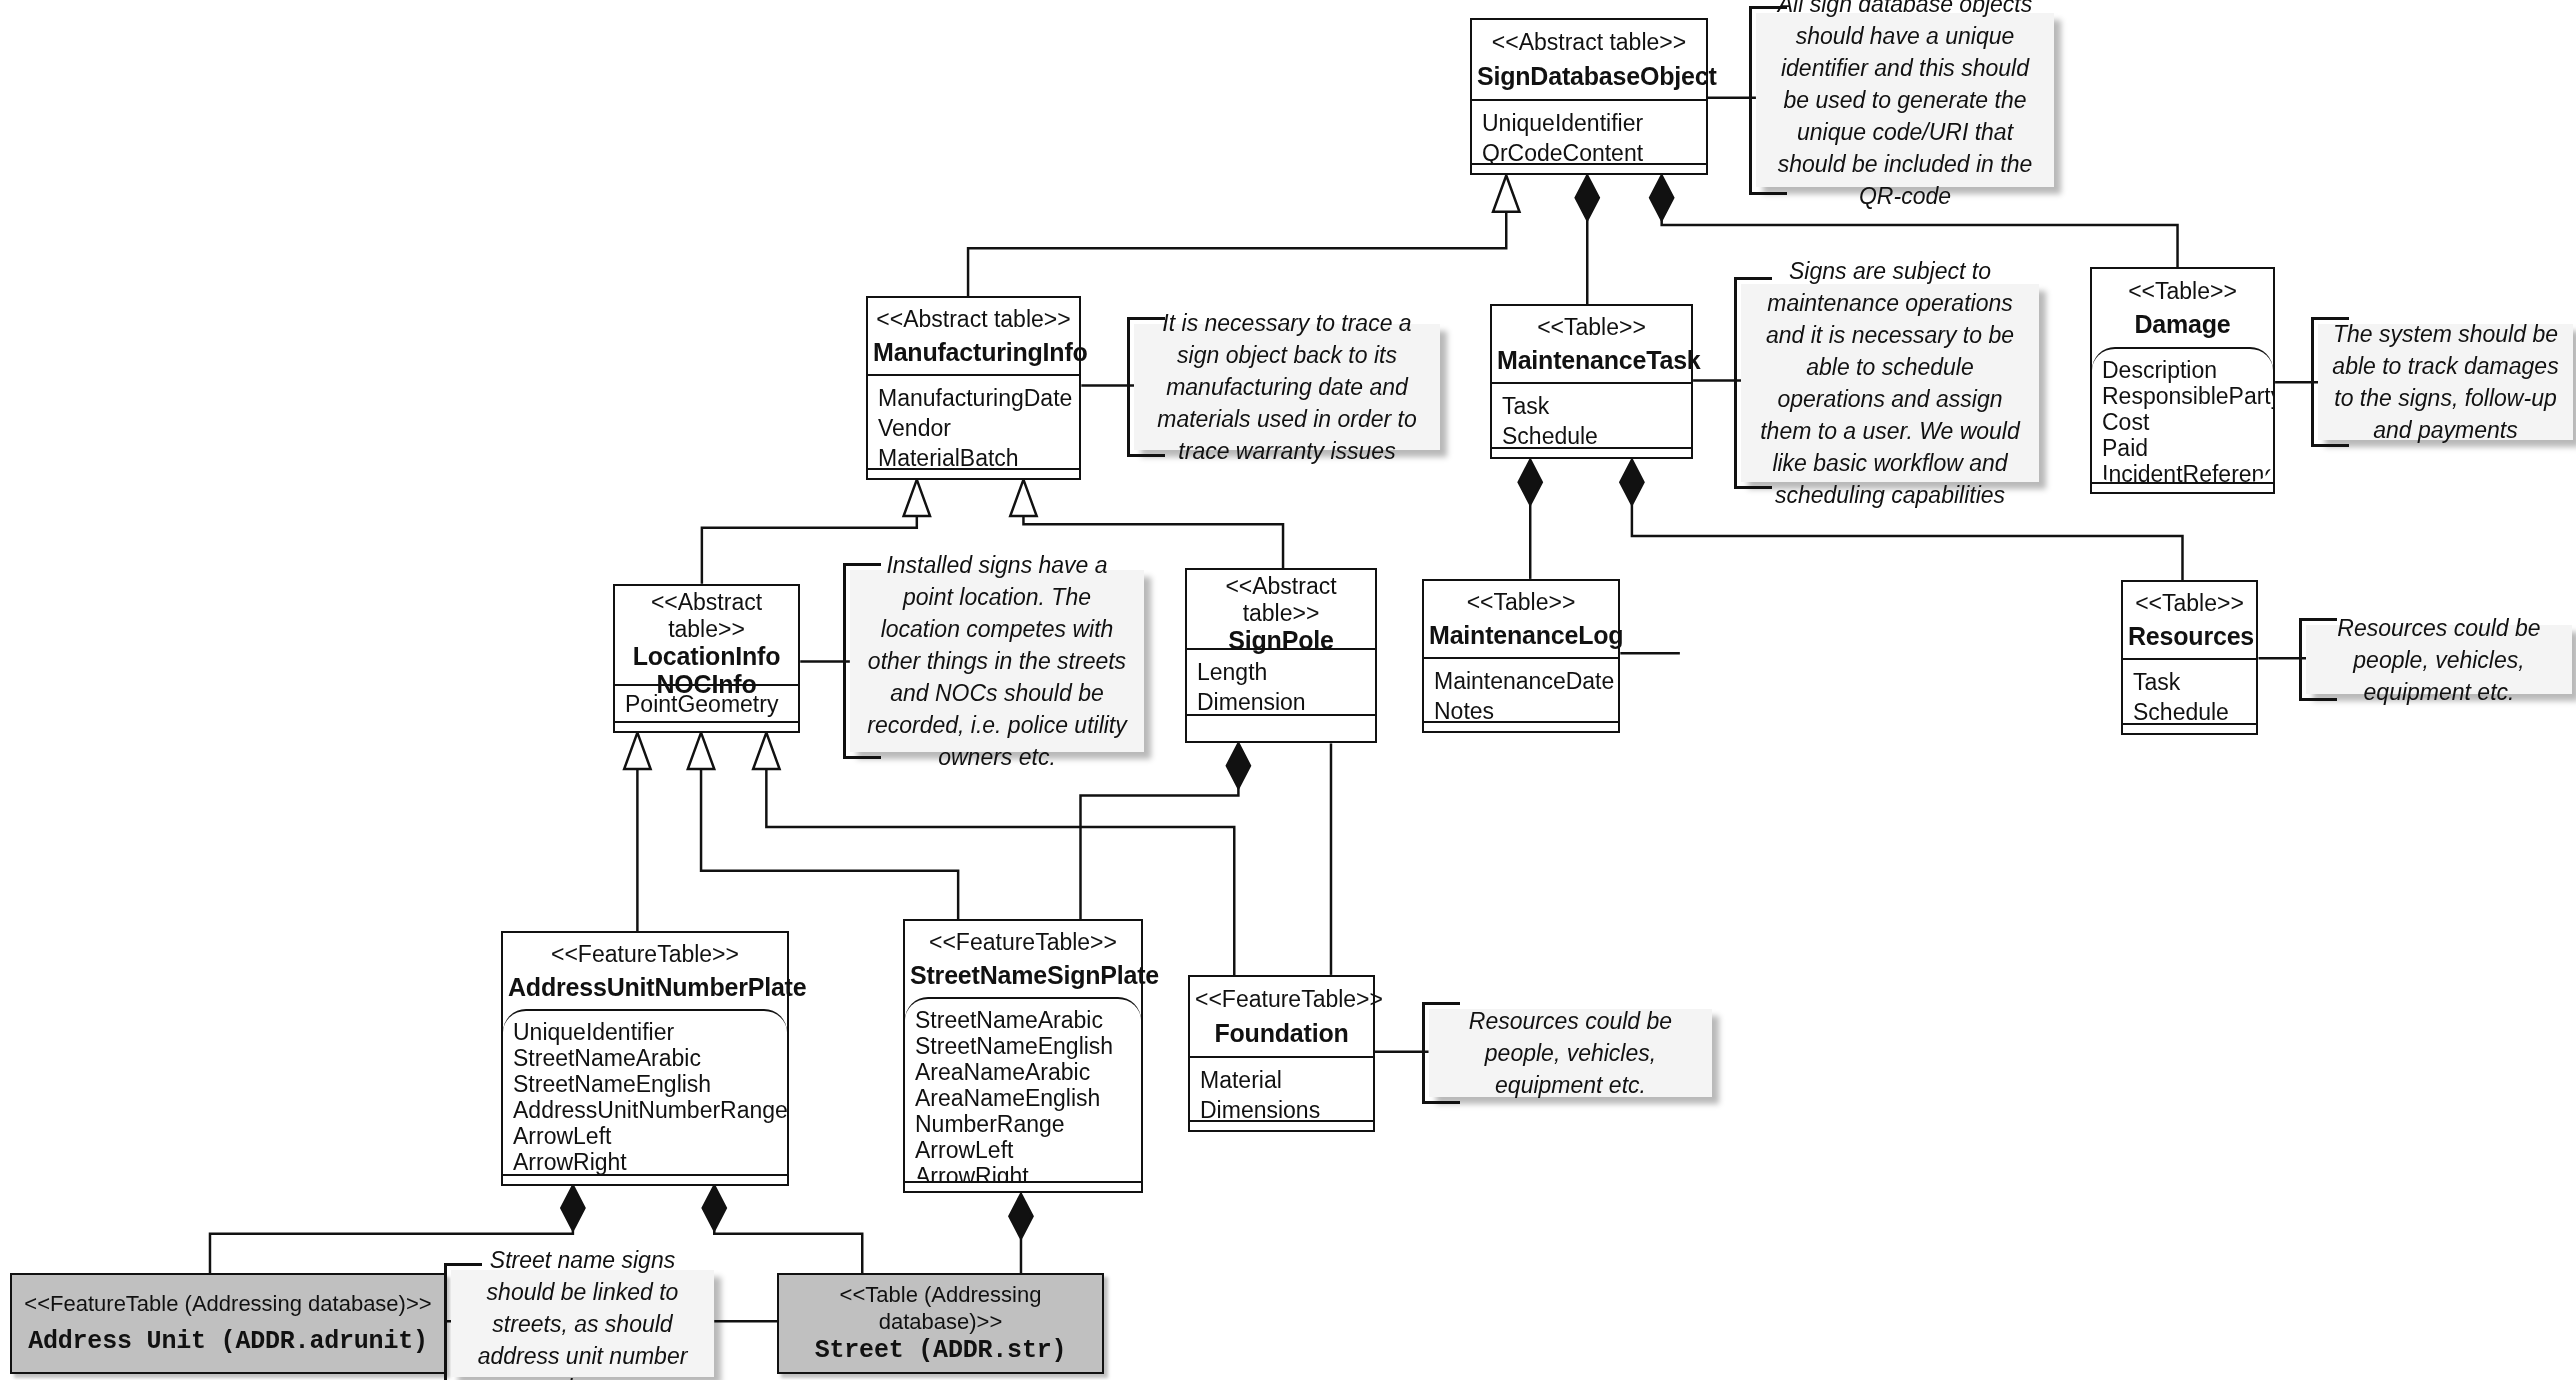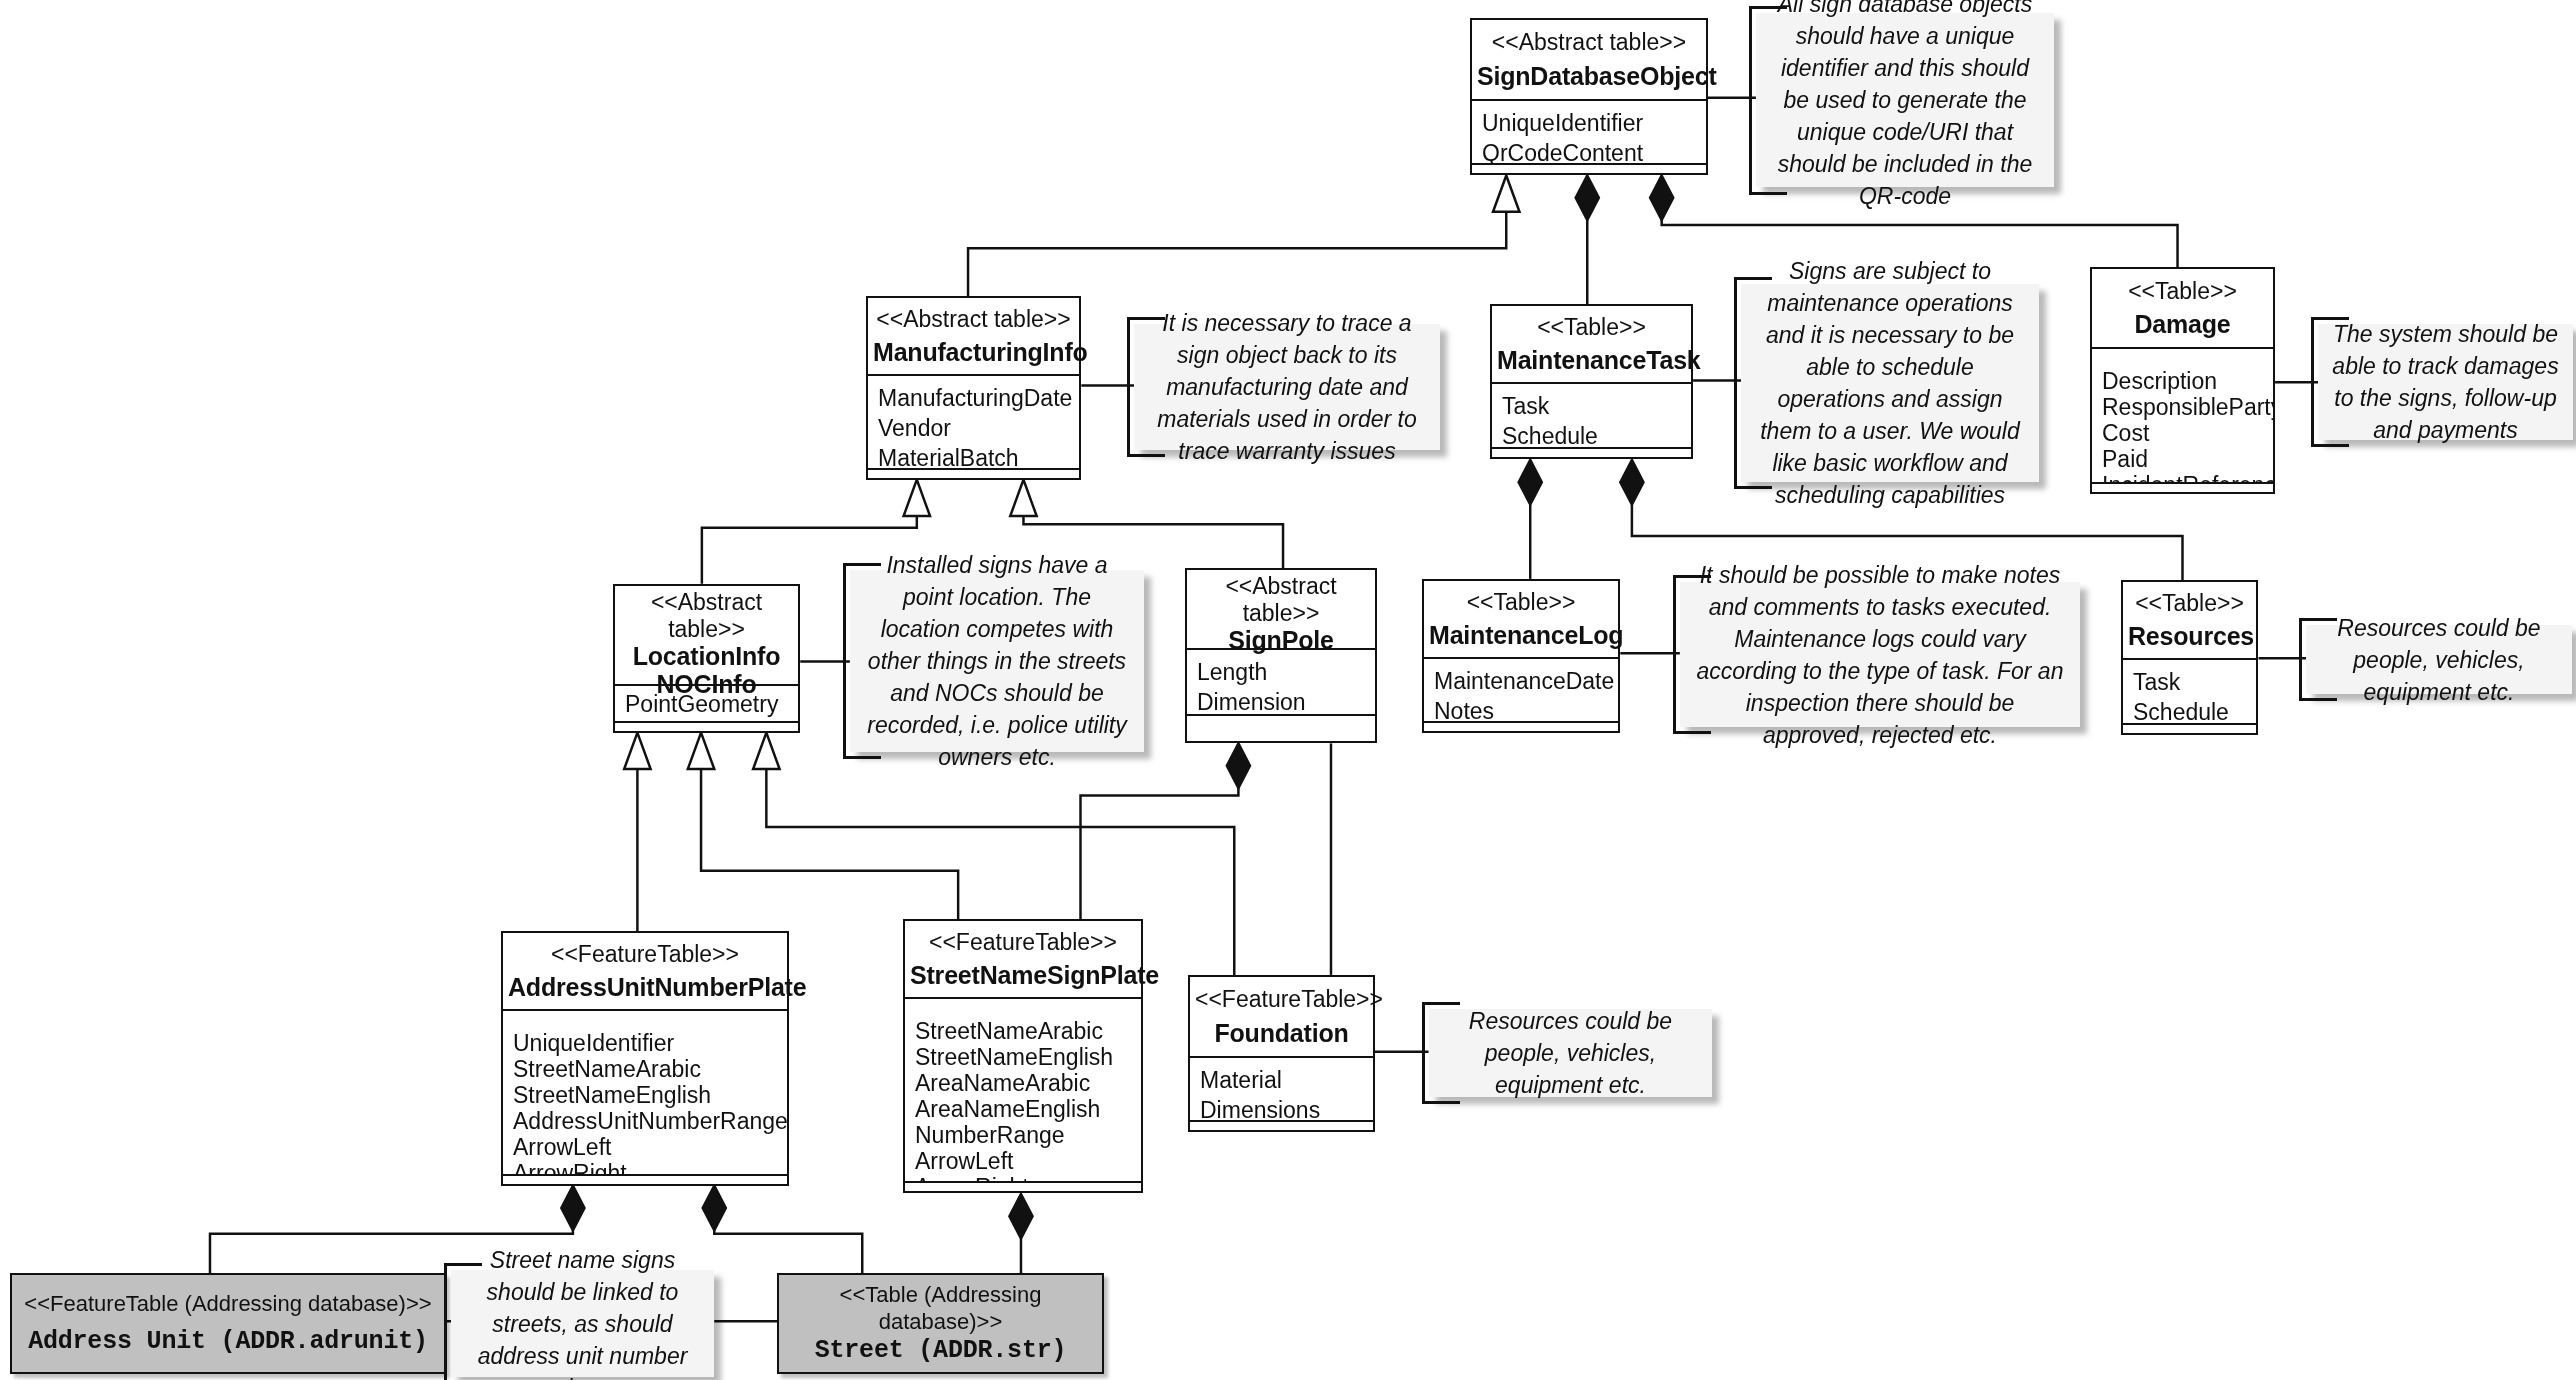--- a/index.html
+++ b/index.html
@@ -14,21 +14,21 @@
   .box .header {
     display:flex; flex-direction:column; justify-content:space-evenly;
     text-align:center; padding:3.3px 5px; box-sizing:border-box; flex:0 0 auto;
   }
   .stereotype { font-size:23px; line-height:26.5px; }
   .cname { font-size:25px; line-height:28px; font-weight:bold; white-space:pre-line; letter-spacing:-0.2px; }
   .attrs {
     border-top:2.5px solid #111; flex:1 1 auto; padding:6.6px 10px 1.7px 10px;
     font-size:23px; line-height:30px; box-sizing:border-box; overflow:hidden;
   }
-  .attrs.tight { line-height:26px; padding-top:19px; }
+  .attrs.tight { line-height:26px; padding-top:8px;border-radius:23px; }
   .attr-line { white-space:nowrap; }
   .footer { border-top:2.5px solid #111; flex:0 0 auto; height:8.3px; }
 
   .dbbox {
     position:absolute; box-sizing:border-box; background:#c0c0c0;
     border:2.5px solid #111; display:flex; flex-direction:column; justify-content:space-evenly;
     text-align:center; z-index:1; padding:5px 6.6px; box-shadow:4.1px 4.1px 3.3px rgba(0,0,0,0.25);
   }
   .dbbox .stereotype { font-size:22px; }
   .dbbox .cname { font-size:25px;font-family:Liberation Mono, monospace; }
@@ -288,23 +288,20 @@
   </div>
   <div class="note" style="left:1741px;top:284px;width:298px;height:198px;">
     <span>Signs are subject to maintenance operations and it is necessary to be able to schedule operations and assign them to a user. We would like basic workflow and scheduling capabilities</span>
   </div>
   <div class="note" style="left:2318px;top:324px;width:255px;height:116px;">
     <span>The system should be able to track damages to the signs, follow-up and payments</span>
   </div>
   <div class="note" style="left:850px;top:570px;width:294px;height:182px;">
     <span>Installed signs have a point location. The location competes with other things in the streets and NOCs should be recorded, i.e. police utility owners etc.</span>
   </div>
-  <div class="note" style="left:1680px;top:582px;width:400px;height:145px;">
-    <span>It should be possible to make notes and comments to tasks executed. Maintenance logs could vary according to the type of task. For an inspection there should be approved, rejected etc.</span>
-  </div>
   <div class="note" style="left:2306px;top:625px;width:266px;height:69px;">
     <span>Resources could be people, vehicles, equipment etc.</span>
   </div>
   <div class="note" style="left:1429px;top:1009px;width:283px;height:88px;">
     <span>Resources could be people, vehicles, equipment etc.</span>
   </div>
   <div class="note" style="left:451px;top:1270px;width:263px;height:107px;">
     <span>Street name signs should be linked to streets, as should address unit number signs</span>
   </div>
 

